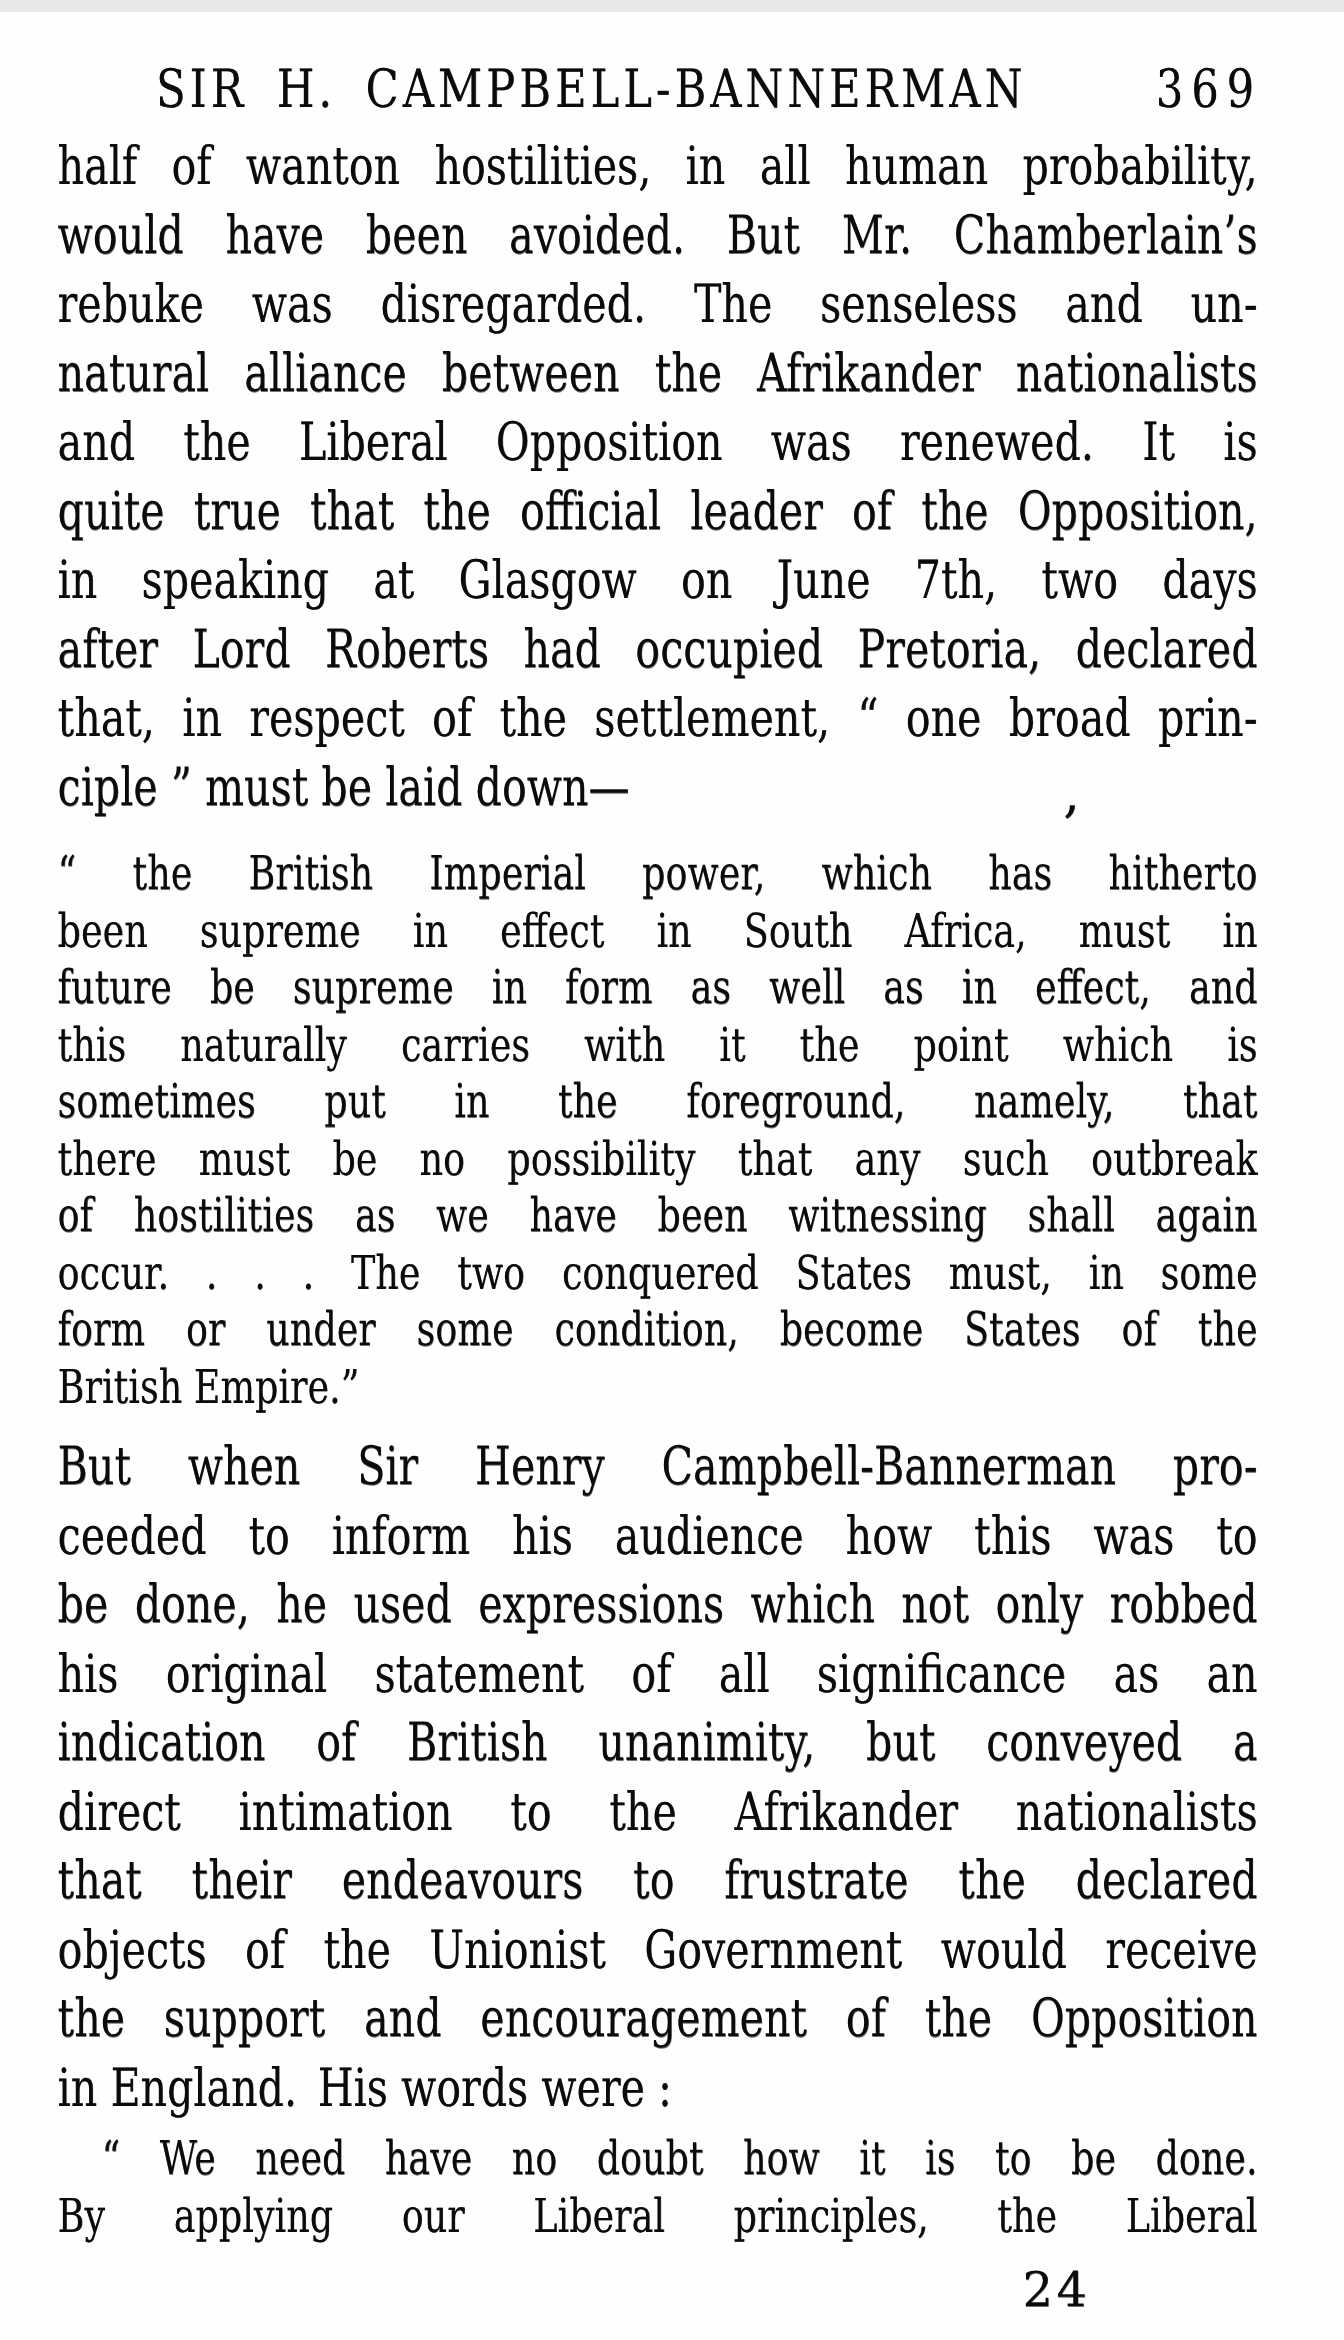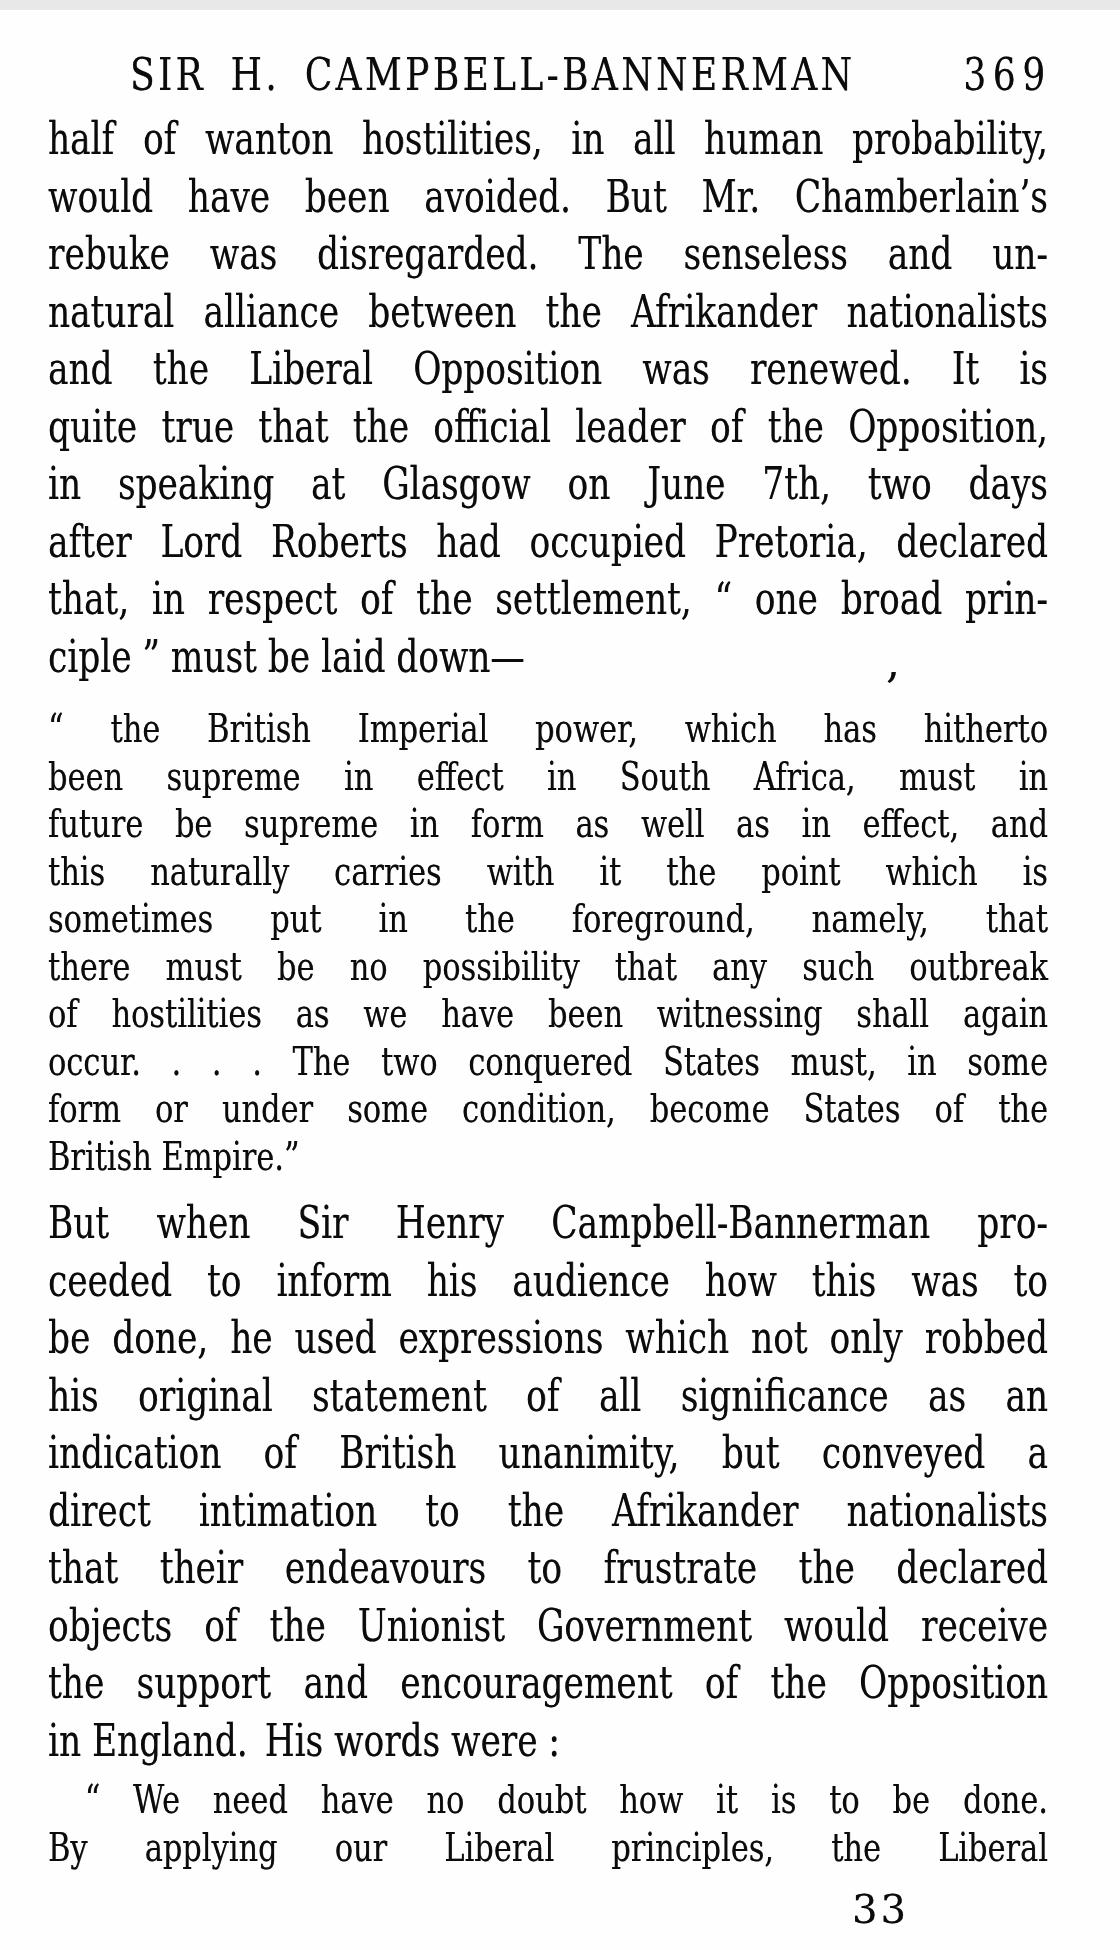--- a/index.html
+++ b/index.html
@@ -97,15 +97,15 @@
     <div class="line">objects of the Unionist Government would receive</div>
     <div class="line">the support and encouragement of the Opposition</div>
     <div class="line end">in England. His words were :</div>
   </section>
 
   <section class="col quote-text" style="top:1766px;">
     <div class="line indent">“ We need have no doubt how it is to be done.</div>
     <div class="line">By applying our Liberal principles, the Liberal</div>
   </section>
 
-  <div class="signature">33</div>
+  <div class="signature">24</div>
 
 </div>
 
 </body></html>

